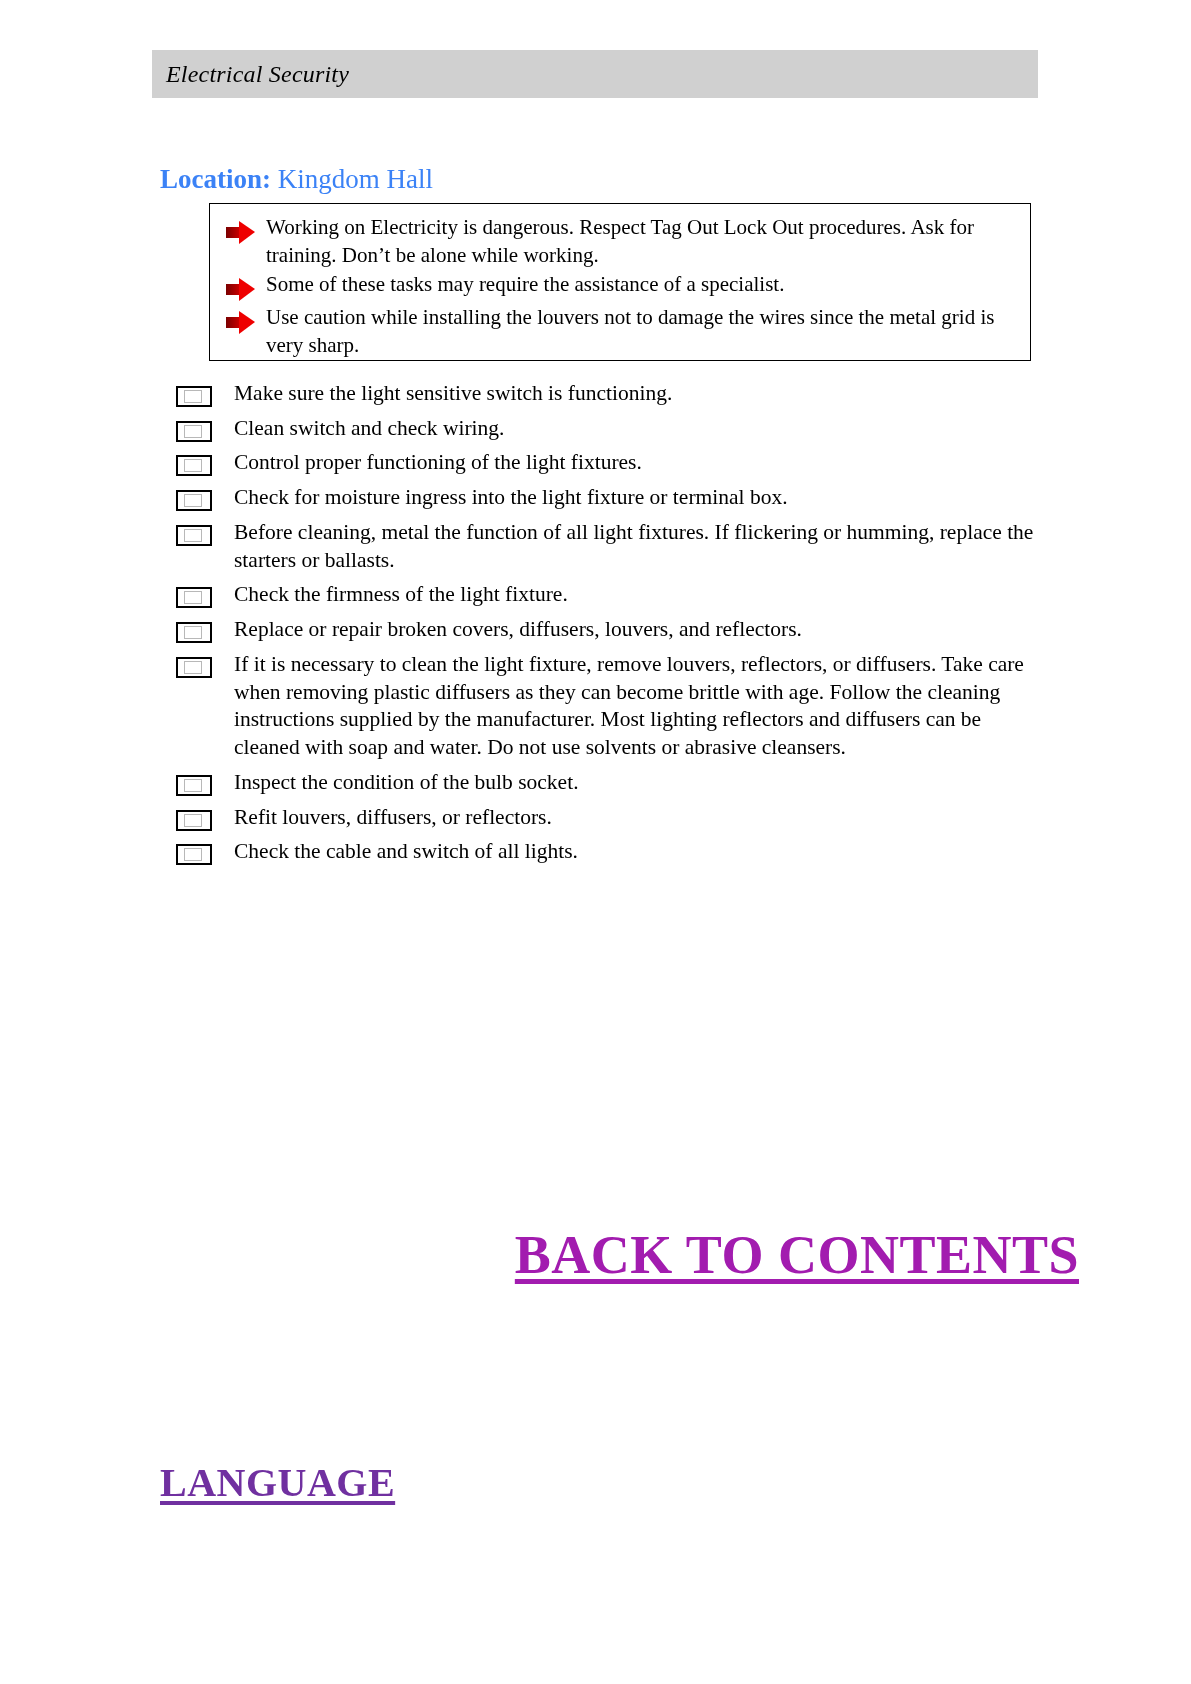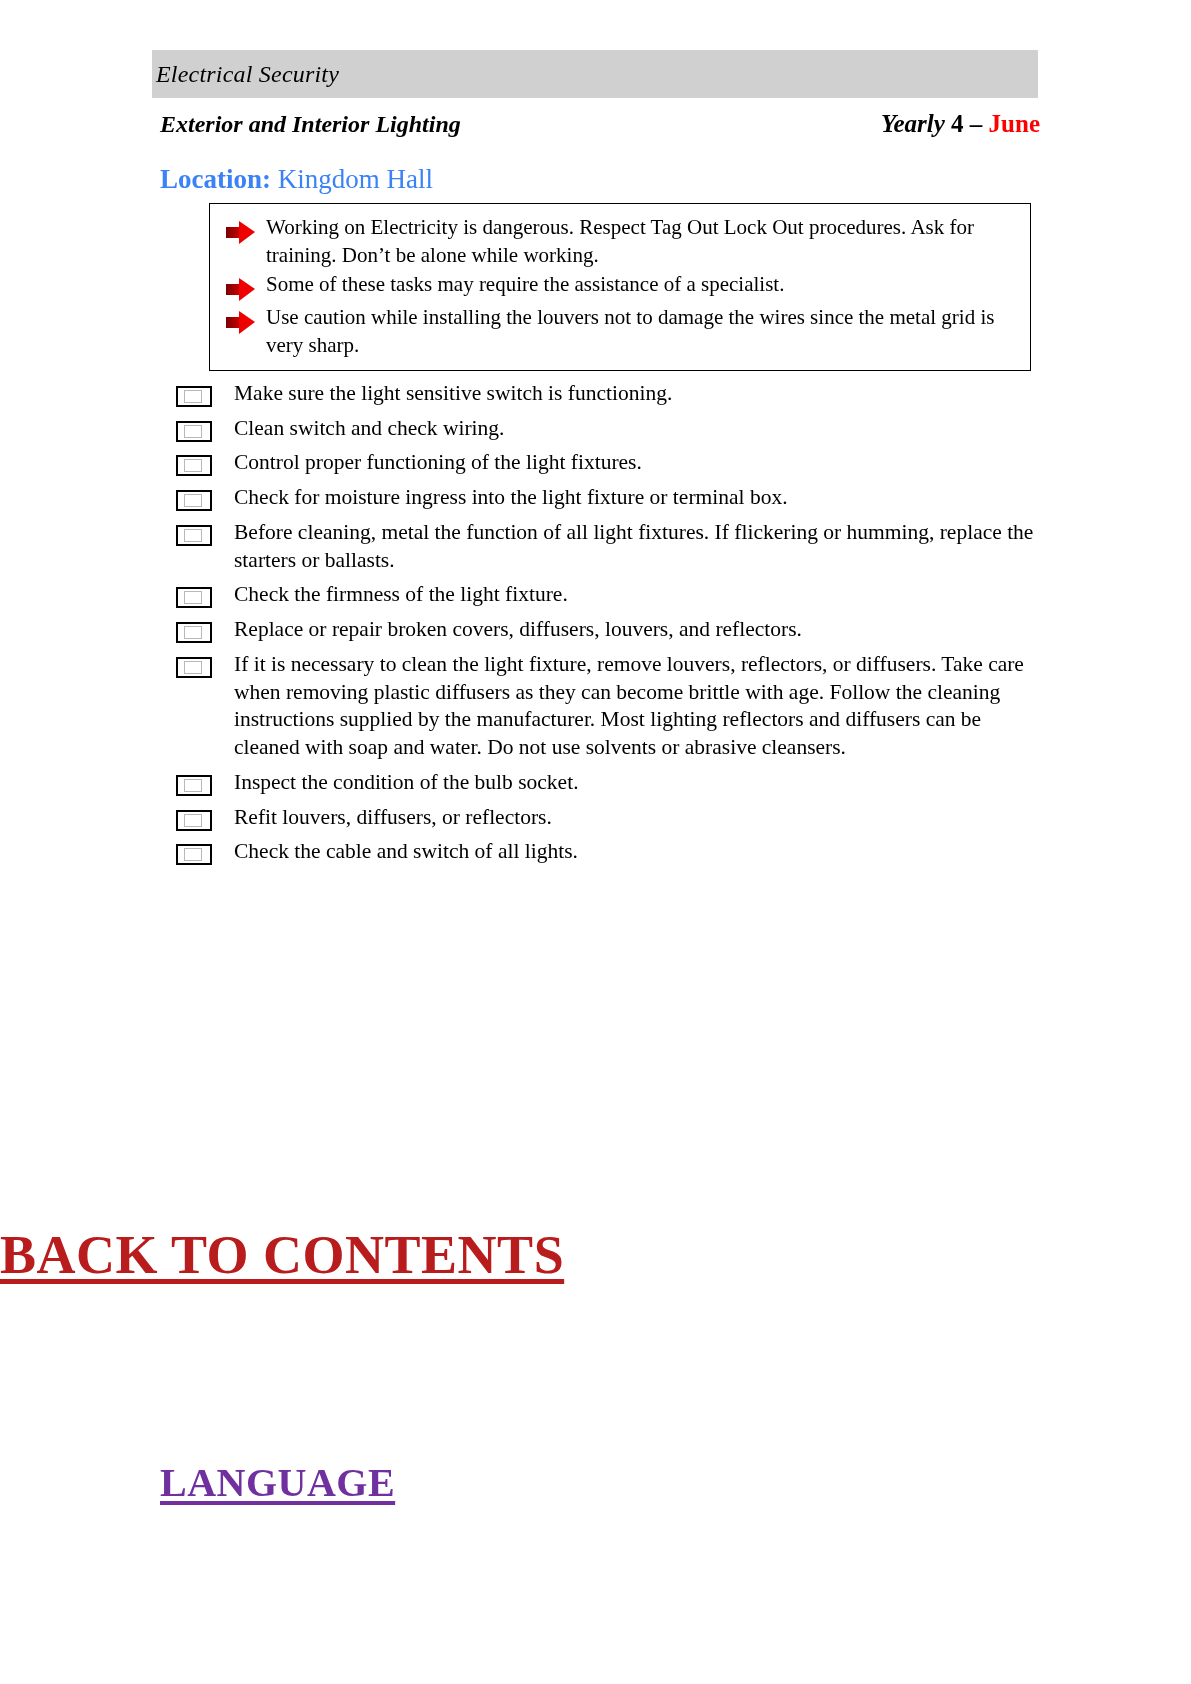--- a/index.html
+++ b/index.html
@@ -24,21 +24,21 @@
     width: 886px;
     height: 48px;
     background: #d0d0d0;
     display: flex;
     align-items: center;
   }
   .header-band-title {
     font-style: italic;
     font-size: 24px;
     color: #000000;
-    padding-left: 4px;
+    padding-left: 14px;
     letter-spacing: 0.2px;
   }
 
   
   .subtitle-row {
     position: absolute;
     left: 160px;
     top: 110px;
     width: 880px;
     display: flex;
@@ -85,21 +85,21 @@
   .location-value { font-weight: normal; }
 
   
   .warning-box {
     position: absolute;
     left: 209px;
     top: 203px;
     width: 822px;
     border: 1px solid #000000;
     box-sizing: border-box;
-    padding: 10px 12px 10px 14px;
+    padding: 10px 12px 0 14px;
     background: #ffffff;
   }
   .warn-item {
     display: flex;
     align-items: flex-start;
     margin-bottom: 2px;
   }
   .warn-item:last-child { margin-bottom: 0; }
   .arrow-icon {
     flex: 0 0 auto;
@@ -156,24 +156,24 @@
     color: #000000;
     flex: 1 1 auto;
   }
 
   
   .back-link {
     position: absolute;
     left: 0;
     top: 1224px;
     width: 1079px;
-    text-align: left;
+    text-align: right;
     font-size: 54px;
     font-weight: bold;
-    color: #b91c1c;
+    color: #a21caf;
     text-decoration: underline;
     text-underline-offset: 6px;
     letter-spacing: 0.5px;
   }
   .language-link {
     position: absolute;
     left: 160px;
     top: 1459px;
     font-size: 40px;
     font-weight: bold;
@@ -185,29 +185,20 @@
 </style>
 </head>
 <body>
 
 <div class="page">
 
   <div class="header-band">
     <span class="header-band-title">Electrical Security</span>
   </div>
 
-  <div class="subtitle-row">
-    <span class="subtitle-left">Exterior and Interior Lighting</span>
-    <span class="subtitle-right">
-      <span class="period">Yearly</span>
-      <span class="num">4</span>
-      <span class="dash">–</span>
-      <span class="month">June</span>
-    </span>
-  </div>
 
   <div class="location-row">
     <span class="location-label">Location:</span>
     <span class="location-value">Kingdom Hall</span>
   </div>
 
   <div class="warning-box">
 
     <div class="warn-item">
       <span class="arrow-icon">

